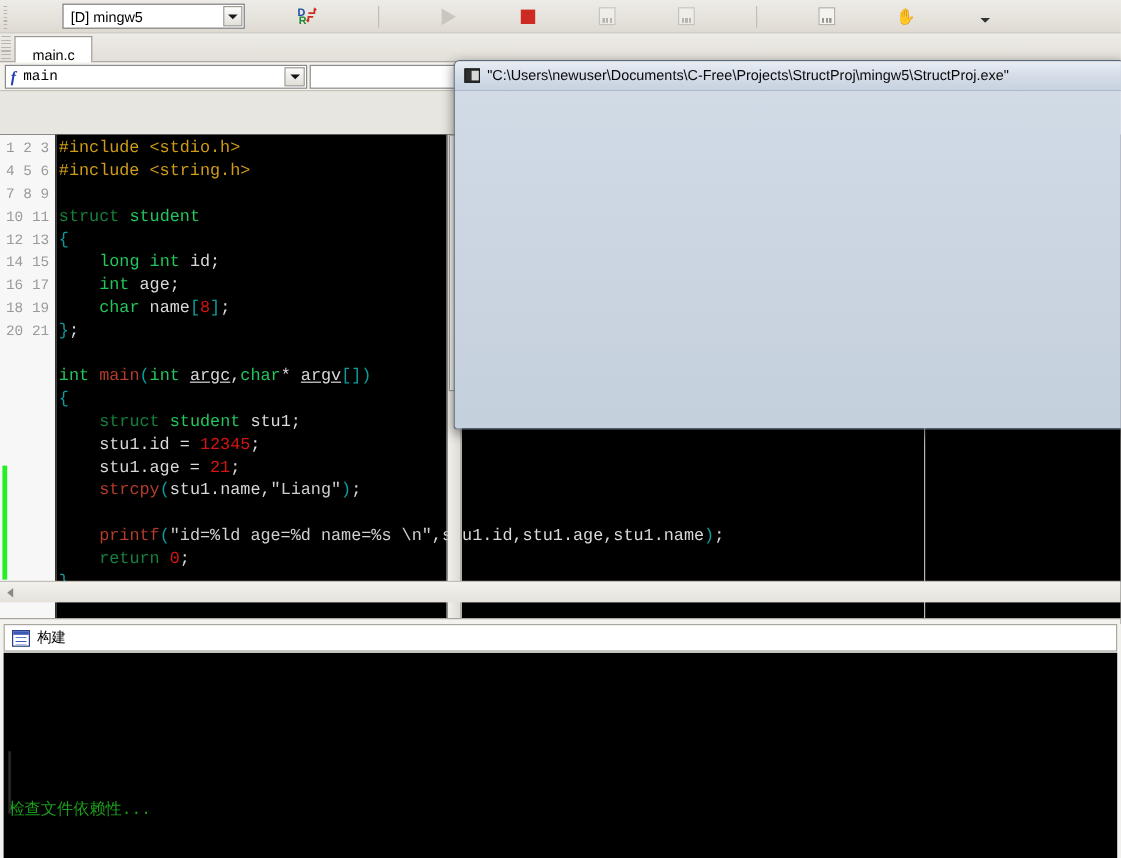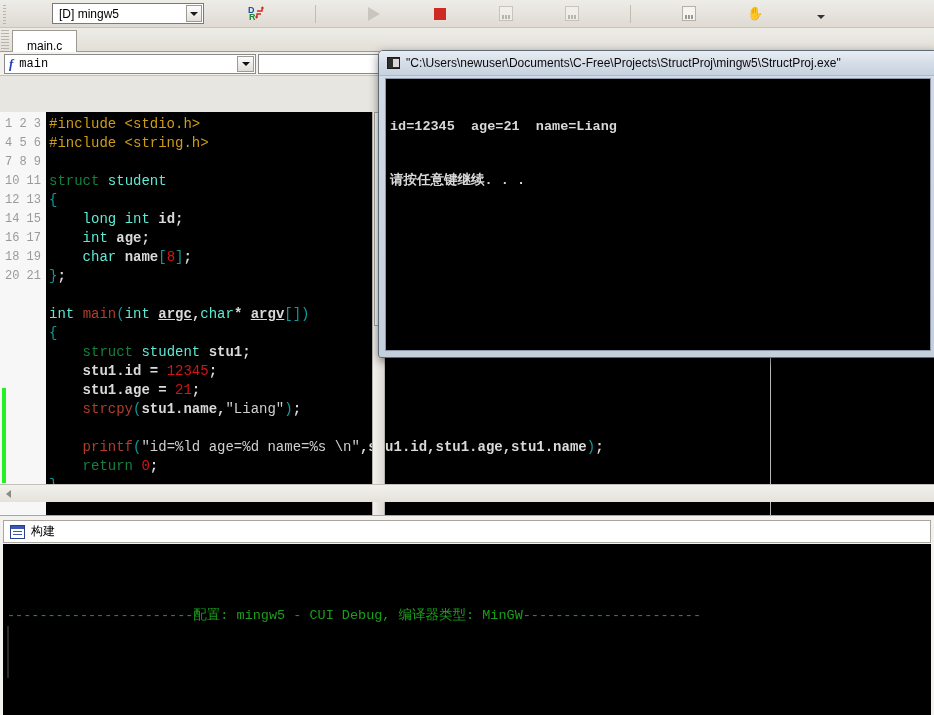--- a/index.html
+++ b/index.html
@@ -163,22 +163,22 @@
   .code {
     position: absolute; left: 49px; top: 3px;
     font-family: "Liberation Mono", monospace;
     font-size: 14px; line-height: 19px;
     color: #d9d9d9;
     white-space: pre;
   }
   .code .ln { height: 19px; }
   .pp   { color: #cf9c16; }       
   .kw   { color: #15803d; }       
-  .kw2  { color: #5eead4; }       
-  .id   { color: #d9d9d9; font-weight: bold; }
+  .kw2  { color: #22c55e; }       
+  .id   { color: #d9d9d9; }
   .num  { color: #d41414; }
   .str  { color: #cfcfcf; }
   .br   { color: #0e9b9b; }       
   .fn   { color: #b33c2a; }
   .und  { text-decoration: underline; }
 
   .margin-line {
     position: absolute; left: 770px; top: 0; width: 1px; height: 408px;
     background: #b9b9b9;
   }
@@ -395,36 +395,31 @@
     <div class="sb-left"></div>
   </div>
 
   <div class="buildpanel">
     <div class="build-header">
       <span class="build-ic"></span>
       <span class="bh-label">构建</span>
     </div>
     <div class="build-out">
       <div class="build-cursor"></div>
-      <div class="bline">-----------------------配置: mingw5 - CUI Debug, 编译器类型: MinGW----------------------</div>
       <div class="bline">&nbsp;</div>
       <div class="bline">检查文件依赖性...</div>
       
       
       
       
       
     </div>
 
   </div>
 
   <div class="console">
     <div class="console-title">
       <span class="console-ic"></span>
       <span>"C:\Users\newuser\Documents\C-Free\Projects\StructProj\mingw5\StructProj.exe"</span>
     </div>
-    <div class="console-body">
-      <div class="cline">id=12345  age=21  name=Liang</div>
-      <div class="cline">请按任意键继续. . .</div>
-    </div>
   </div>
 
 </div>
 
 </body></html>

